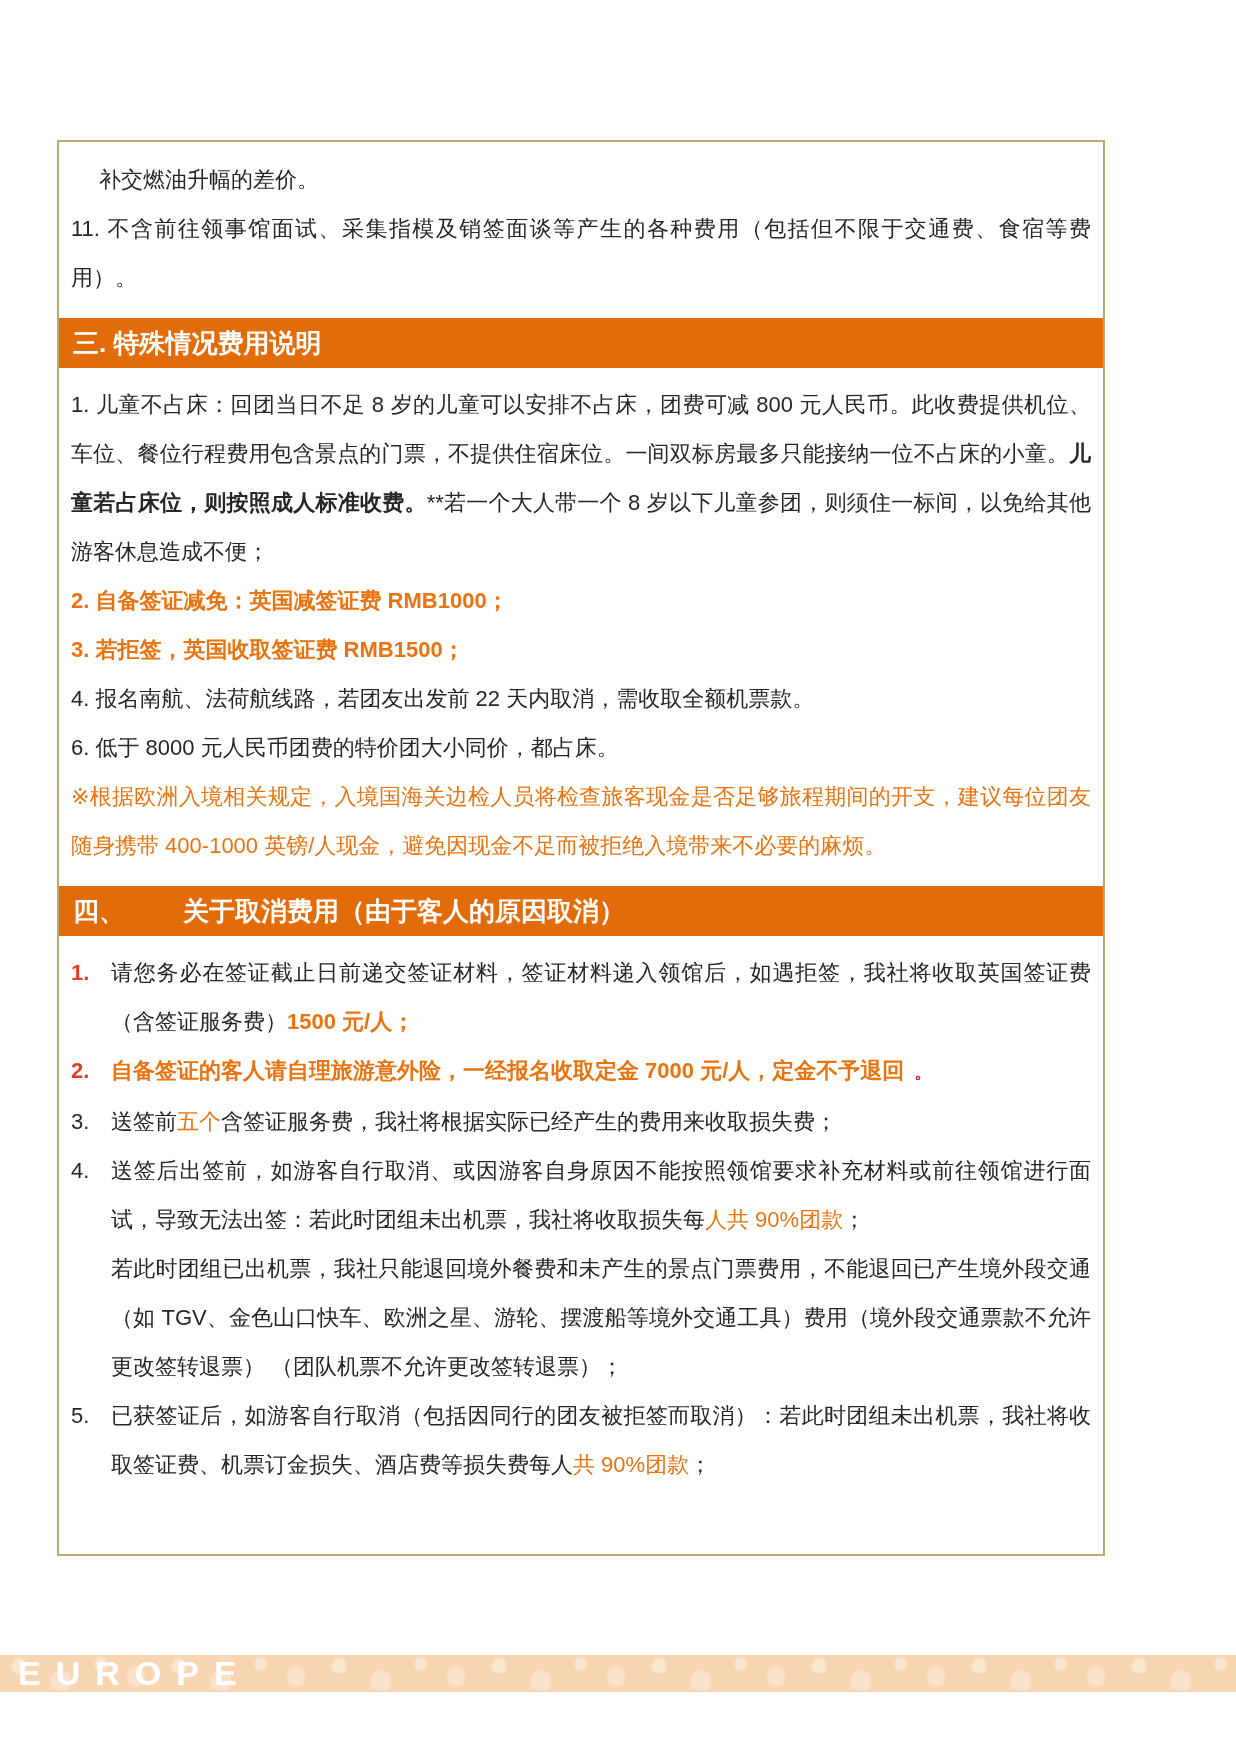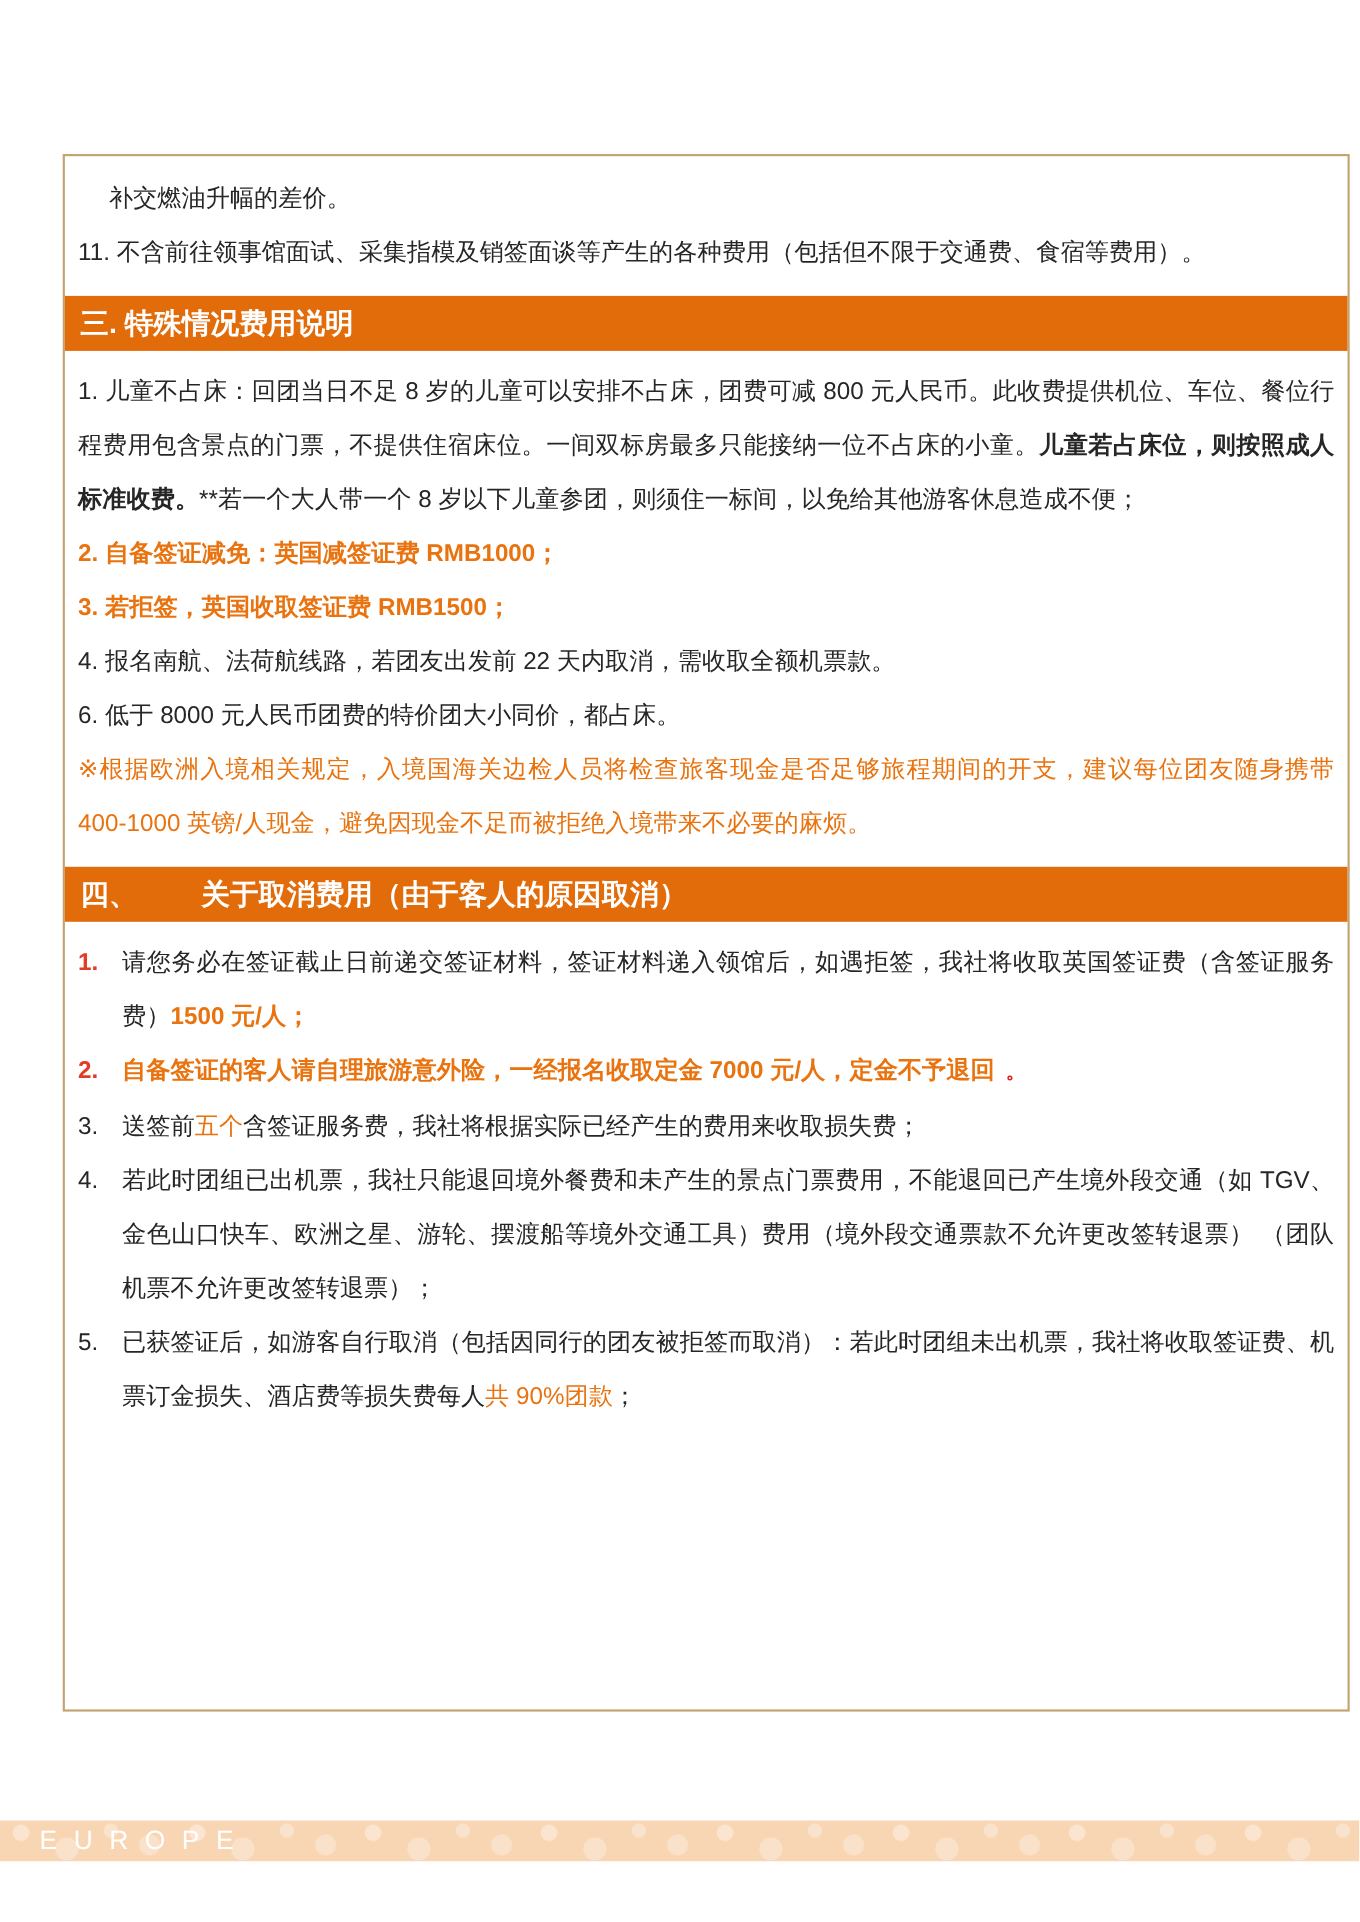--- a/index.html
+++ b/index.html
@@ -6,21 +6,21 @@
   .page{
     position:relative;
     width:1236px;height:1747px;
     background:#ffffff;
     font-family:"Liberation Sans","DejaVu Sans",sans-serif;
     color:#262626;
     overflow:hidden;
   }
   .doc-box{
     position:absolute;left:57px;top:140px;
-    width:1170px;height:1416px;
+    width:1048px;height:1416px;
     box-sizing:border-box;
     border:2px solid #c3a572;
     padding:13px 12px 12px 12px;
     font-size:22px;line-height:49px;
   }
   .para{margin:0;text-align:justify;}
   .indent{padding-left:28px;}
   .bold{font-weight:bold;}
   .orange{color:#e8730f;}
   .underline{border-bottom:2px solid #2b2b2b;padding-bottom:3px;padding-right:18px;}
@@ -47,25 +47,26 @@
       radial-gradient(circle at 12% 30%, rgba(255,255,255,0.38) 7px, transparent 8px),
       radial-gradient(circle at 38% 70%, rgba(255,255,255,0.30) 10px, transparent 11px),
       radial-gradient(circle at 63% 25%, rgba(255,255,255,0.34) 6px, transparent 7px),
       radial-gradient(circle at 85% 60%, rgba(255,255,255,0.30) 9px, transparent 10px);
     background-size:160px 37px;
     background-repeat:repeat-x;
     display:flex;align-items:center;
   }
   .band-text{
     color:#ffffff;
-    font-size:24px;
+    font-size:34px;
     letter-spacing:15px;
-    padding-left:36px;
+    padding-left:18px;
     line-height:37px;
     white-space:nowrap;
+    font-weight:bold;
   }
 </style>
 </head>
 <body>
 
 <div class="page">
 
   <div class="doc-box">
 
     <p class="para indent">
@@ -133,20 +134,23 @@
         <p class="para">
           <span>送签前</span><span class="orange">五个</span><span>含签证服务费，我社将根据实际已经产生的费用来收取损失费；</span>
         </p>
       </div>
     </div>
 
     <div class="li">
       <span class="num num-black">4.</span>
       <div class="li-body">
         <p class="para">
+          <span>送签后出签前，如游客自行取消、或因游客自身原因不能按照领馆要求补充材料或前往领馆进行面试，导致无法出签：若此时团组未出机票，我社将收取损失每</span><span class="orange">人共 90%团款</span><span>；</span>
+        </p>
+        <p class="para">
           <span>若此时团组已出机票，我社只能退回境外餐费和未产生的景点门票费用，不能退回已产生境外段交通（如 TGV、金色山口快车、欧洲之星、游轮、摆渡船等境外交通工具）费用（境外段交通票款不允许更改签转退票） （团队机票不允许更改签转退票）；</span>
         </p>
       </div>
     </div>
 
     <div class="li">
       <span class="num num-black">5.</span>
       <div class="li-body">
         <p class="para">
           <span>已获签证后，如游客自行取消（包括因同行的团友被拒签而取消）：若此时团组未出机票，我社将收取签证费、机票订金损失、酒店费等损失费每人</span><span class="orange">共 90%团款</span><span>；</span>

